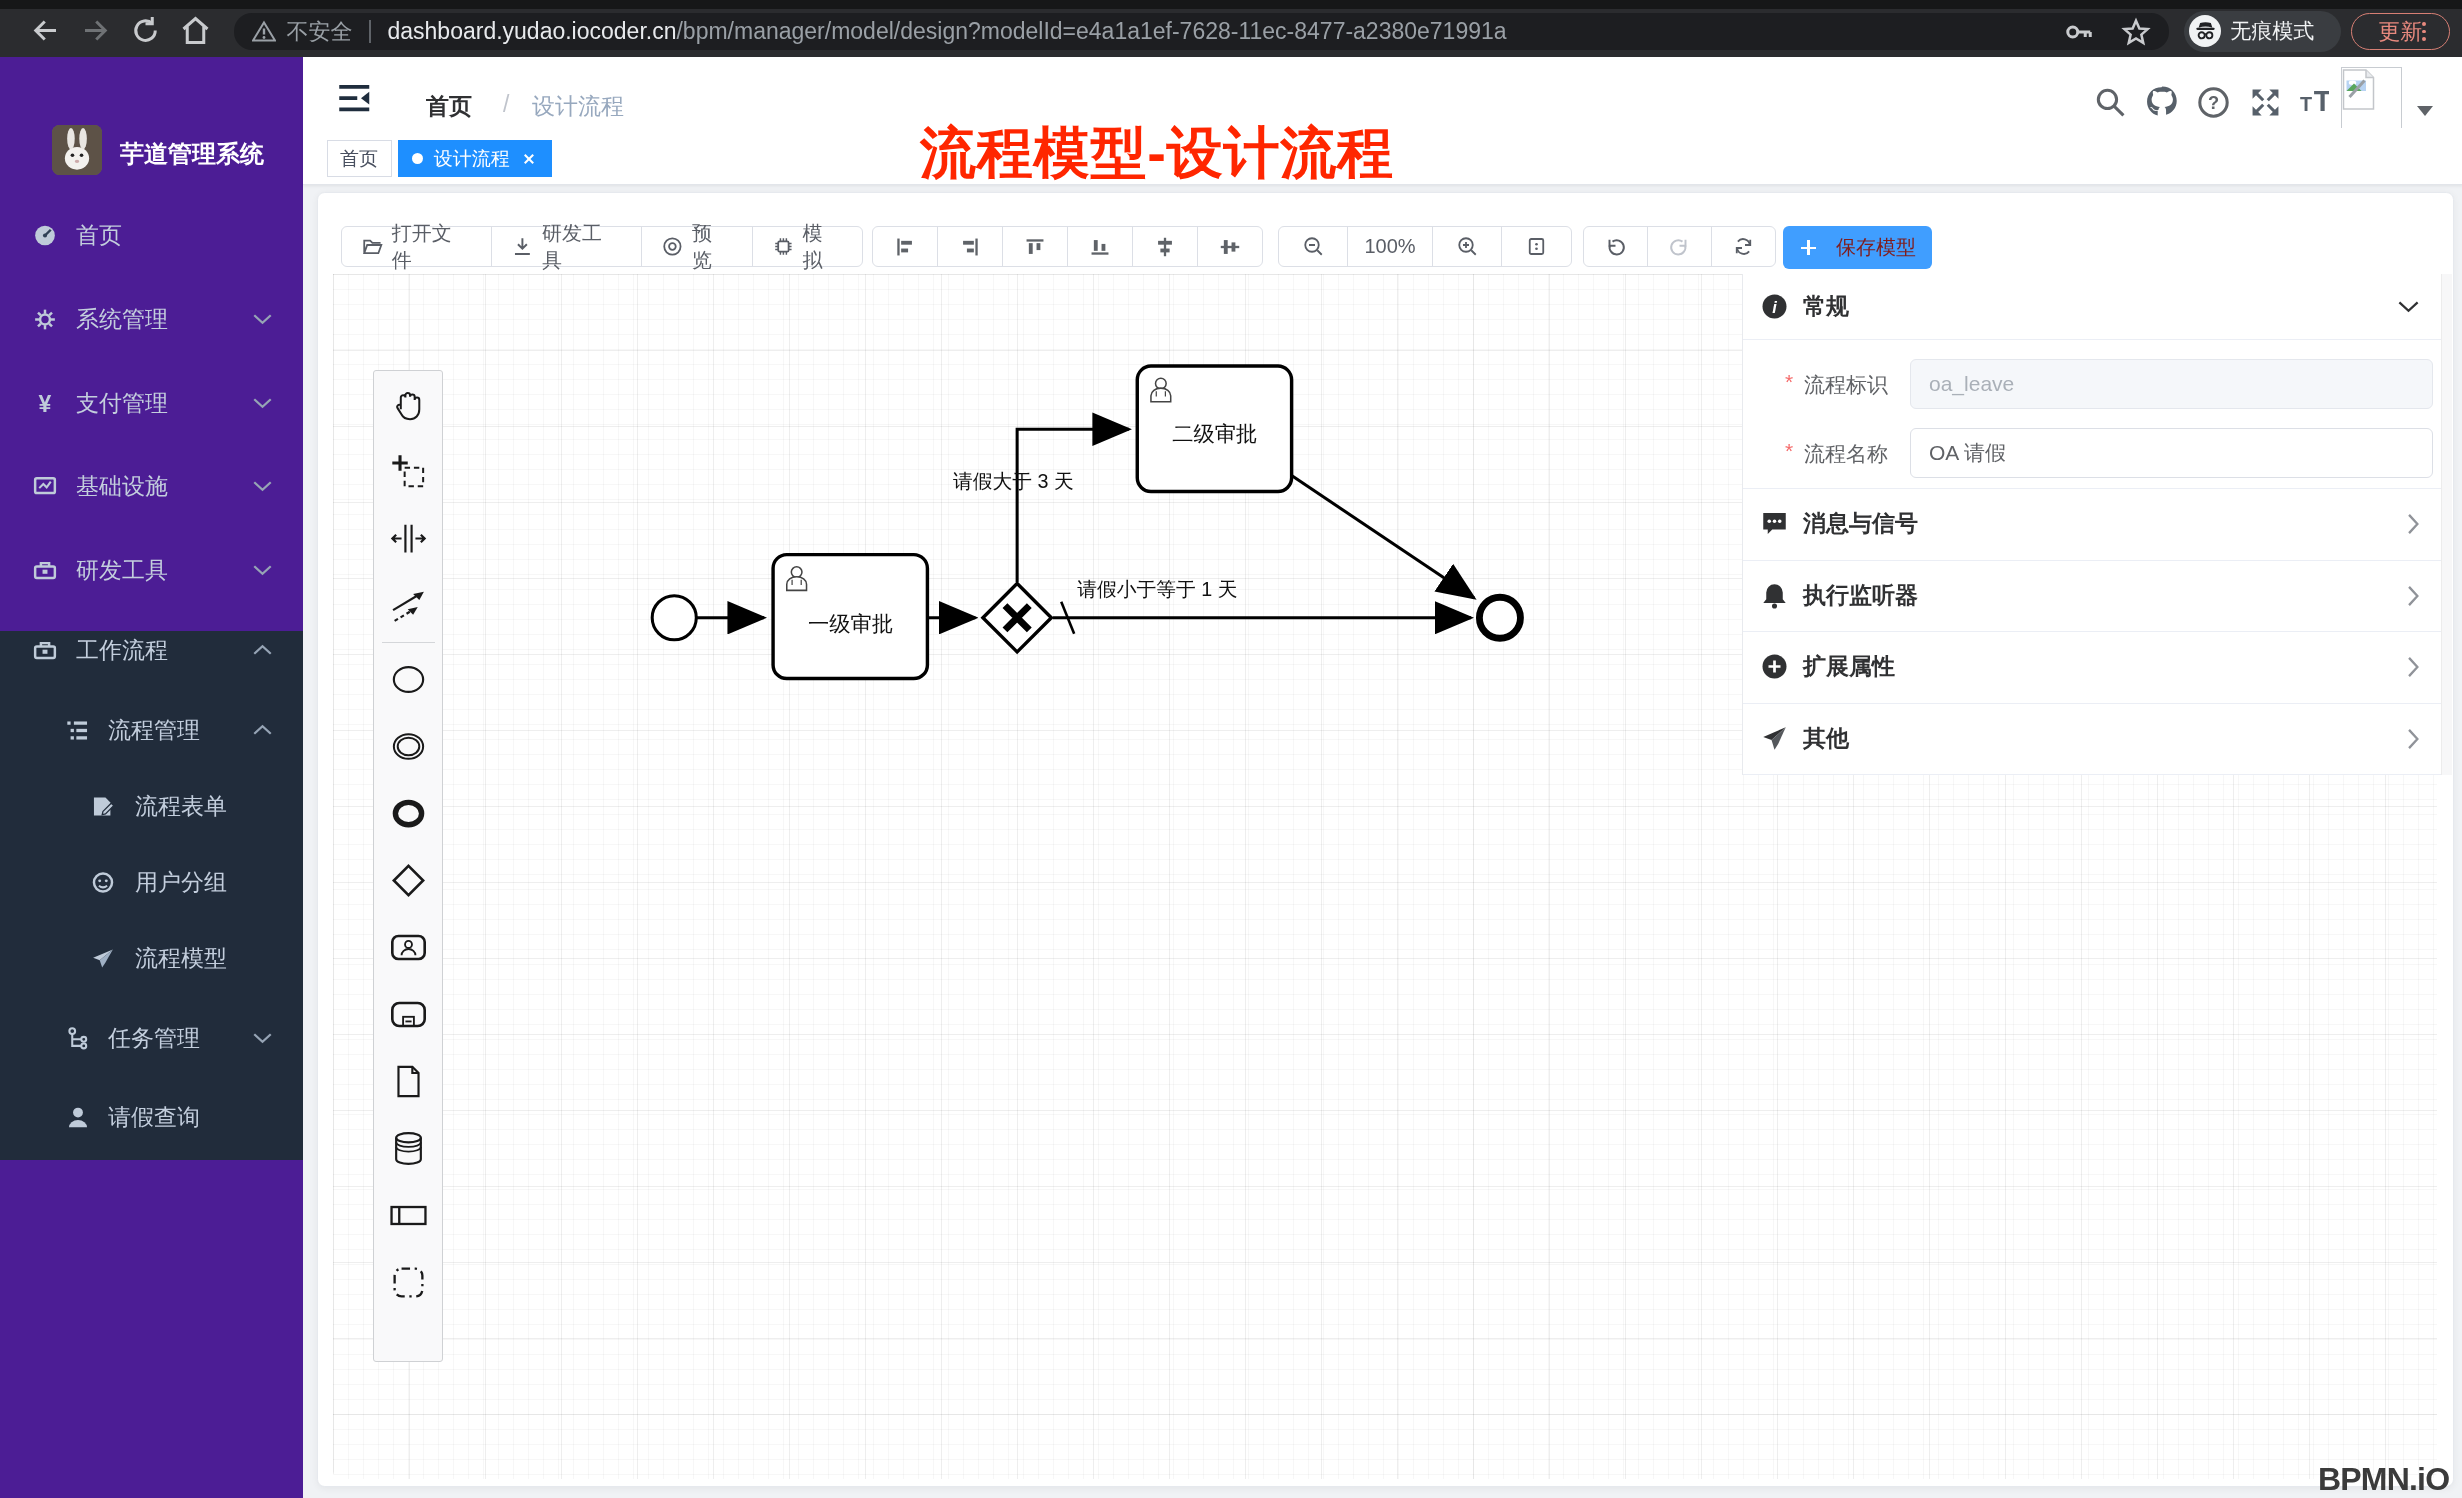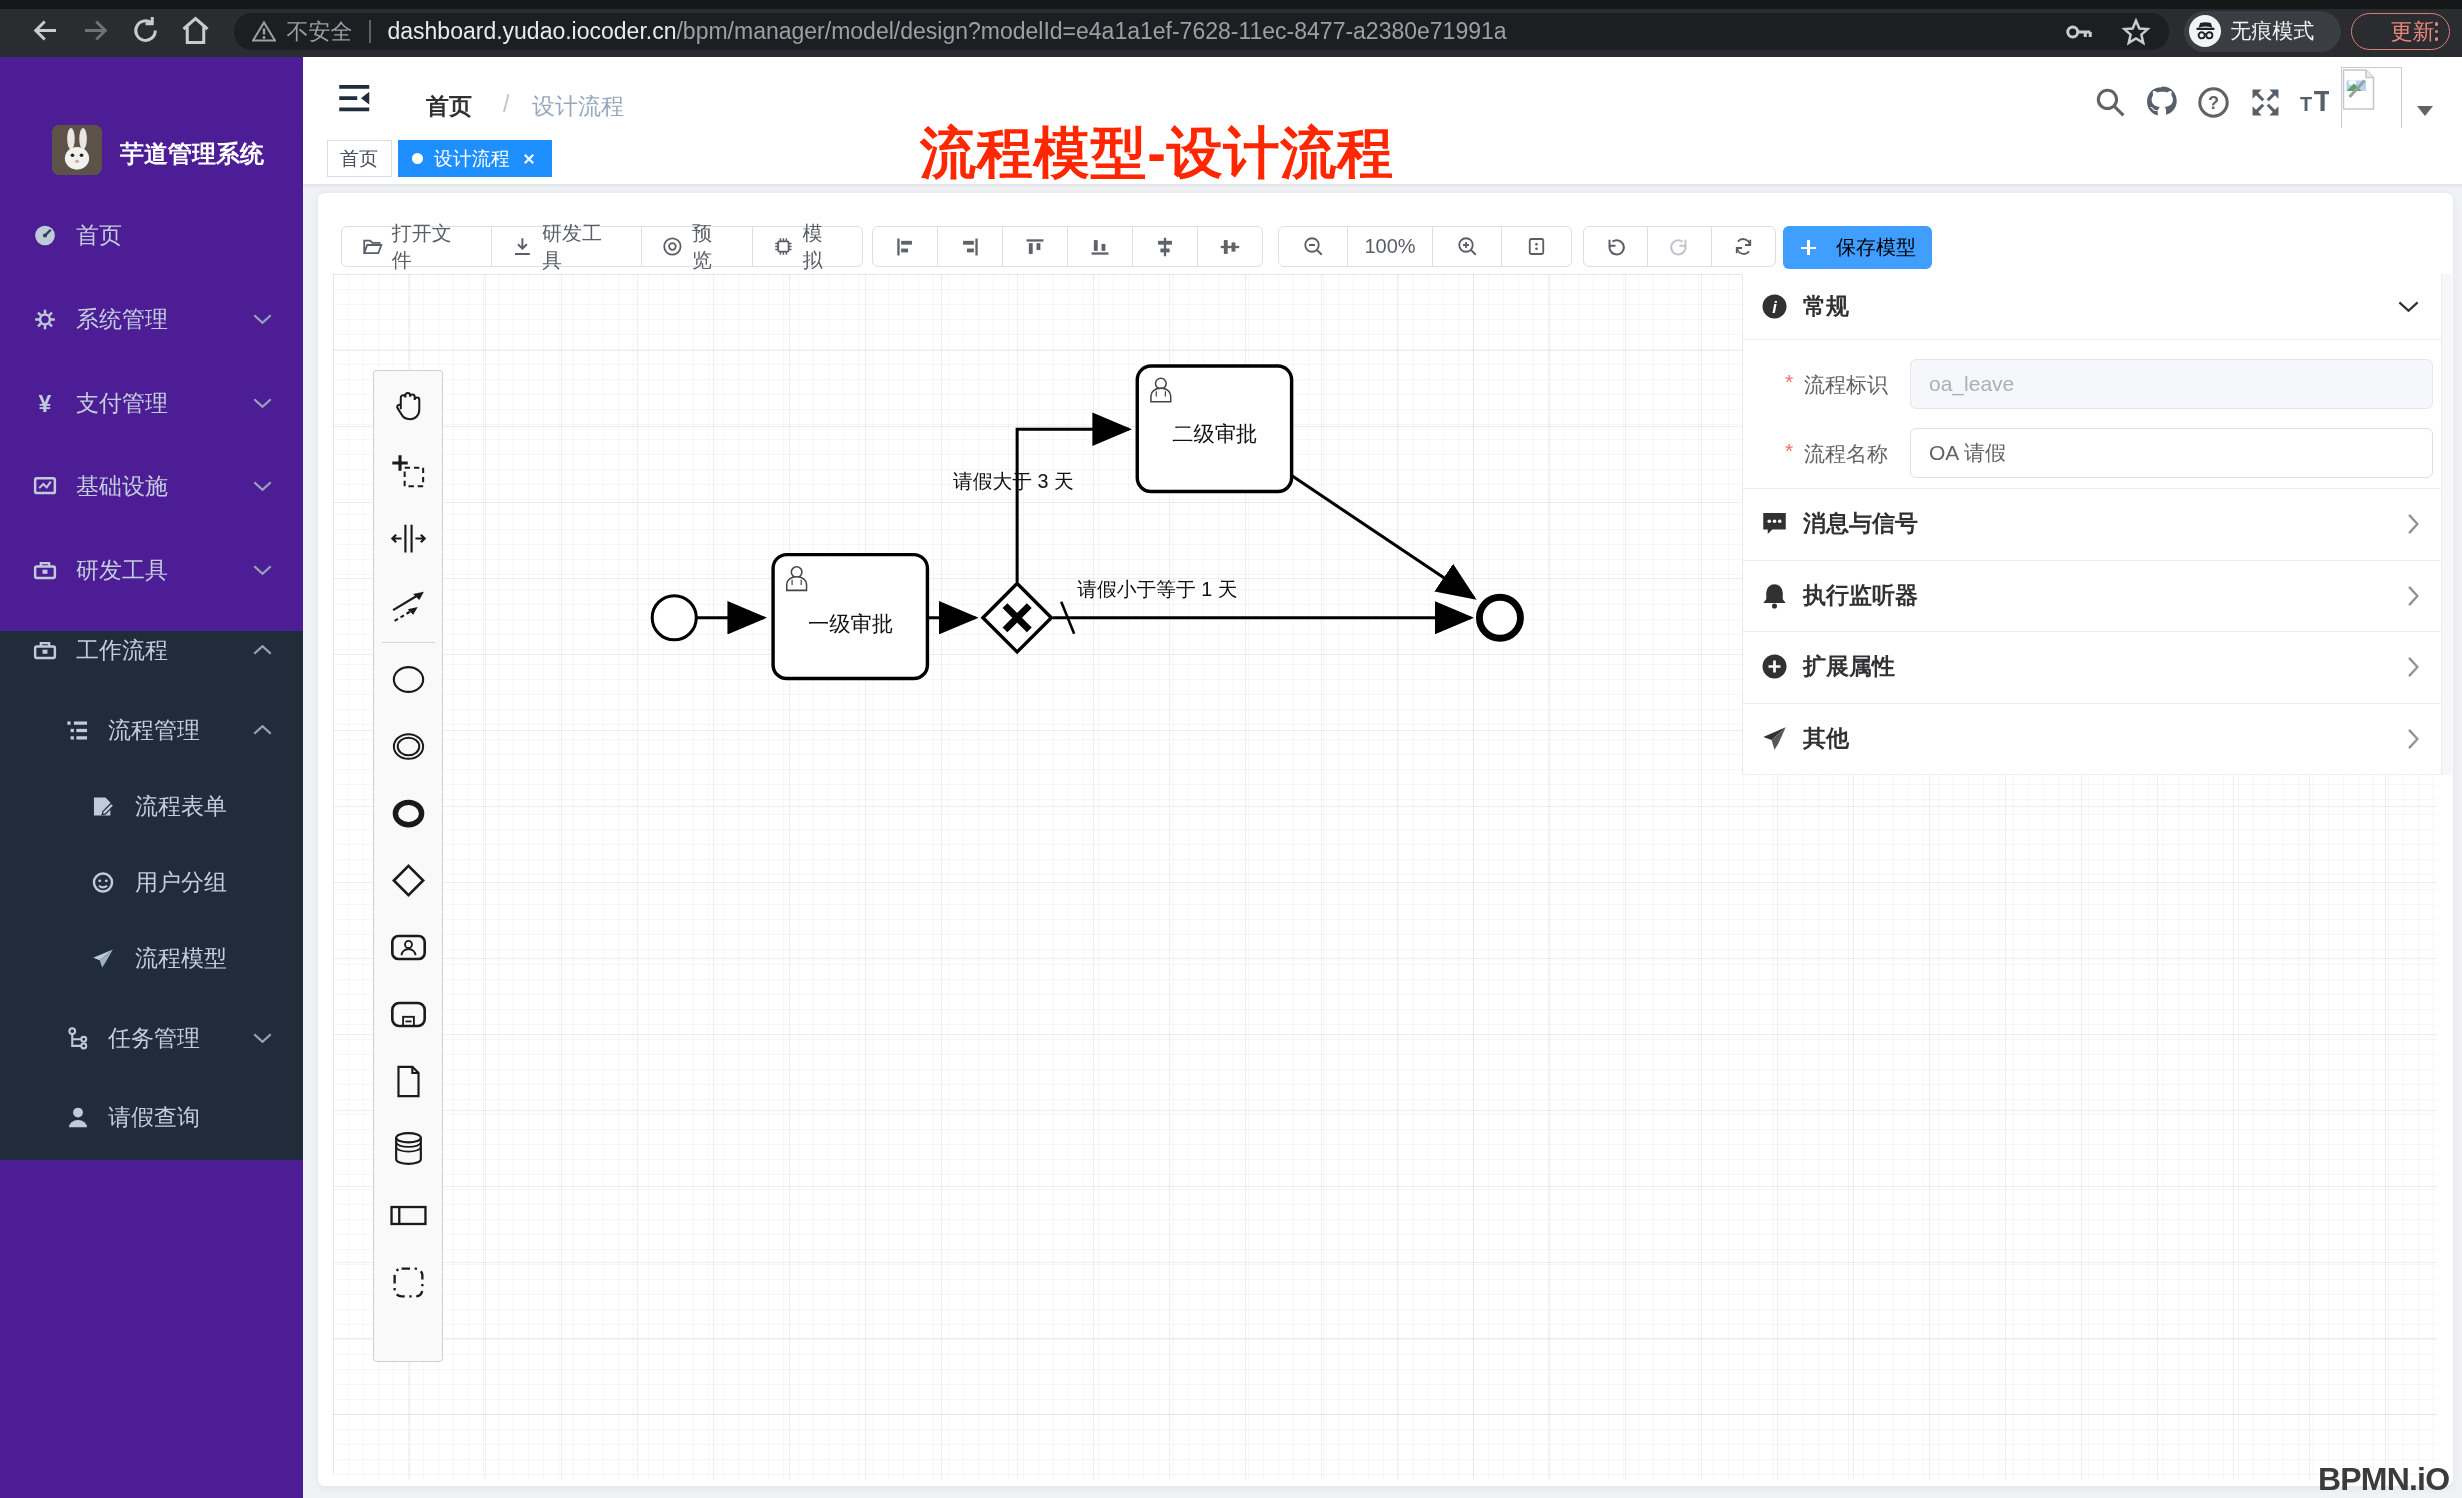--- a/index.html
+++ b/index.html
@@ -14,21 +14,21 @@
   #url-pill .sec{color:#9aa0a6;font-size:22px;margin-left:10.6px;}
   #url-divider{width:1.5px;height:23px;background:#5f6368;margin:0 16.7px;}
   .url-host{color:#e8eaed;font-size:23px;}
   .url-path{color:#9aa0a6;font-size:23px;}
   #incog-chip{left:2184px;top:10.6px;width:157px;height:41px;border-radius:20.5px;background:#3a3d41;
     display:flex;align-items:center;}
   #incog-chip .circ{width:32px;height:32px;border-radius:50%;background:#f1f3f4;margin-left:5.3px;
     display:flex;align-items:center;justify-content:center;}
   #incog-chip .lbl{color:#f1f3f4;font-size:21px;margin-left:9px;}
   #update-pill{left:2351px;top:13px;width:97px;height:35px;border:1.5px solid #d77f74;border-radius:19px;
-    display:flex;align-items:center;justify-content:flex-end;}
+    display:flex;align-items:center;justify-content:center;}
   #update-pill .u{color:#e8897e;font-size:22px;margin-left:13.7px;}
   .vdots{margin-right:10.6px;display:flex;flex-direction:column;gap:3.8px;}
   .vdots i{width:3.8px;height:3.8px;border-radius:50%;background:#e8897e;}
   
   #sidebar{left:0;top:57px;width:303px;height:1441px;background:#4c1d95;}
   #side-sub-bg{left:0;top:574px;width:303px;height:529px;background:#212c3b;}
   #side-logo{left:52px;top:68px;width:50px;height:50px;border-radius:7.6px;background:#6b5d52;overflow:hidden;}
   #side-title{left:120px;top:81px;color:#fff;font-size:24px;font-weight:bold;}
   .mrow{left:0;width:303px;height:67px;display:flex;align-items:center;color:#c3cedd;font-size:23px;}
   .mrow .mi{position:absolute;left:32px;width:26px;height:23px;}
@@ -55,21 +55,21 @@
   
   #card{left:317px;top:192px;width:2135px;height:1293px;background:#fff;border:0.8px solid #e6e9ee;
     border-radius:7.6px;box-shadow:0 1.5px 7.6px rgba(0,0,0,.05);}
   .btn-group{position:absolute;top:33px;height:41px;display:flex;border:0.8px solid #dcdfe6;border-radius:6px;
     background:#fff;box-sizing:border-box;}
   .tbtn{display:flex;align-items:center;justify-content:center;gap:9px;color:#5a5e66;font-size:20px;
     border-right:0.8px solid #dcdfe6;padding:0 20px;}
   .tbtn:last-child{border-right:none;}
   .sq{width:65px;padding:0;}
   #save-btn{position:absolute;left:1465px;top:33px;width:149px;height:43px;background:#409eff;border-radius:6px;
-    color:#000000;font-size:20px;display:flex;align-items:center;justify-content:center;gap:19px;}
+    color:#7f1d1d;font-size:20px;display:flex;align-items:center;justify-content:center;gap:19px;}
   #save-btn .plus{position:relative;width:18px;height:18px;}
   #save-btn .plus::before,#save-btn .plus::after{content:"";position:absolute;background:#fff;}
   #save-btn .plus::before{left:8.4px;top:1.5px;width:2.3px;height:15px;}
   #save-btn .plus::after{left:1.5px;top:8.4px;width:15px;height:2.3px;}
   
   #canvas-grid{left:15px;top:81px;width:2104px;height:1205px;border-radius:0 0 7.6px 7.6px;
     background:
       linear-gradient(to right, rgba(0,0,0,.065) 0.8px, transparent 0.8px) 0 0/76px 76px,
       linear-gradient(to bottom, rgba(0,0,0,.065) 0.8px, transparent 0.8px) 0 0/76px 76px,
       linear-gradient(to right, rgba(0,0,0,.03) 0.8px, transparent 0.8px) 0 0/15px 15px,

